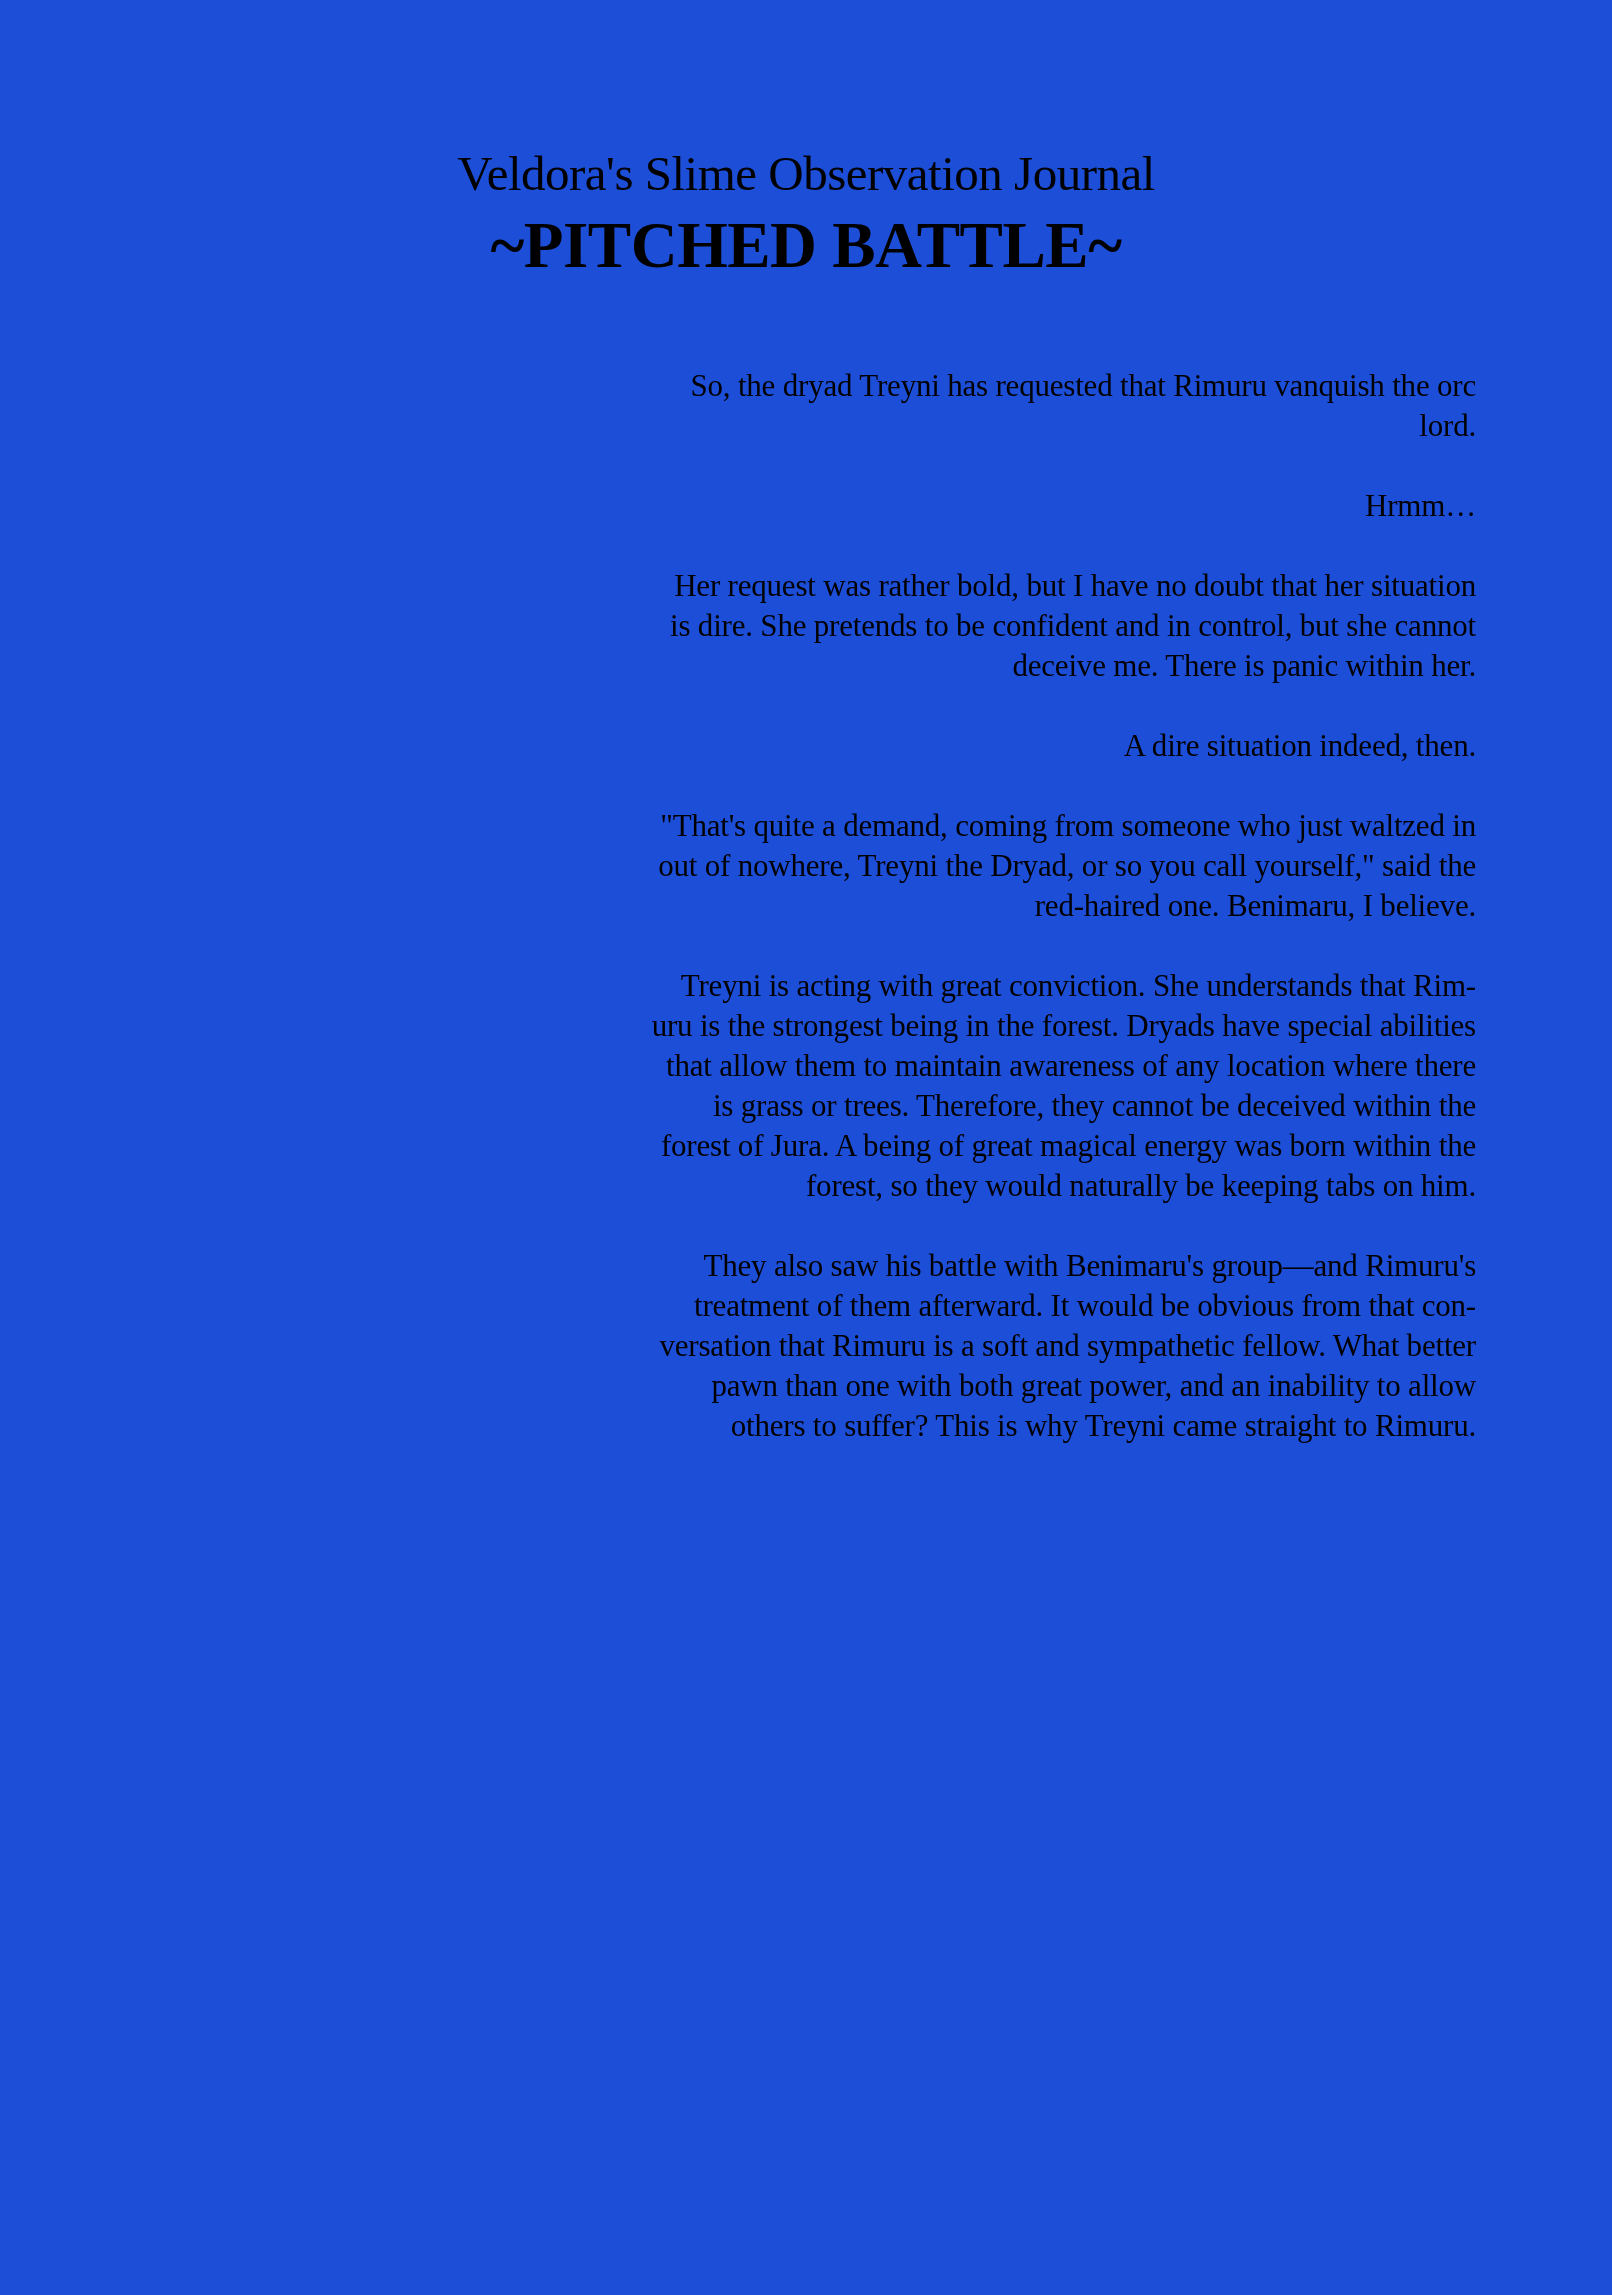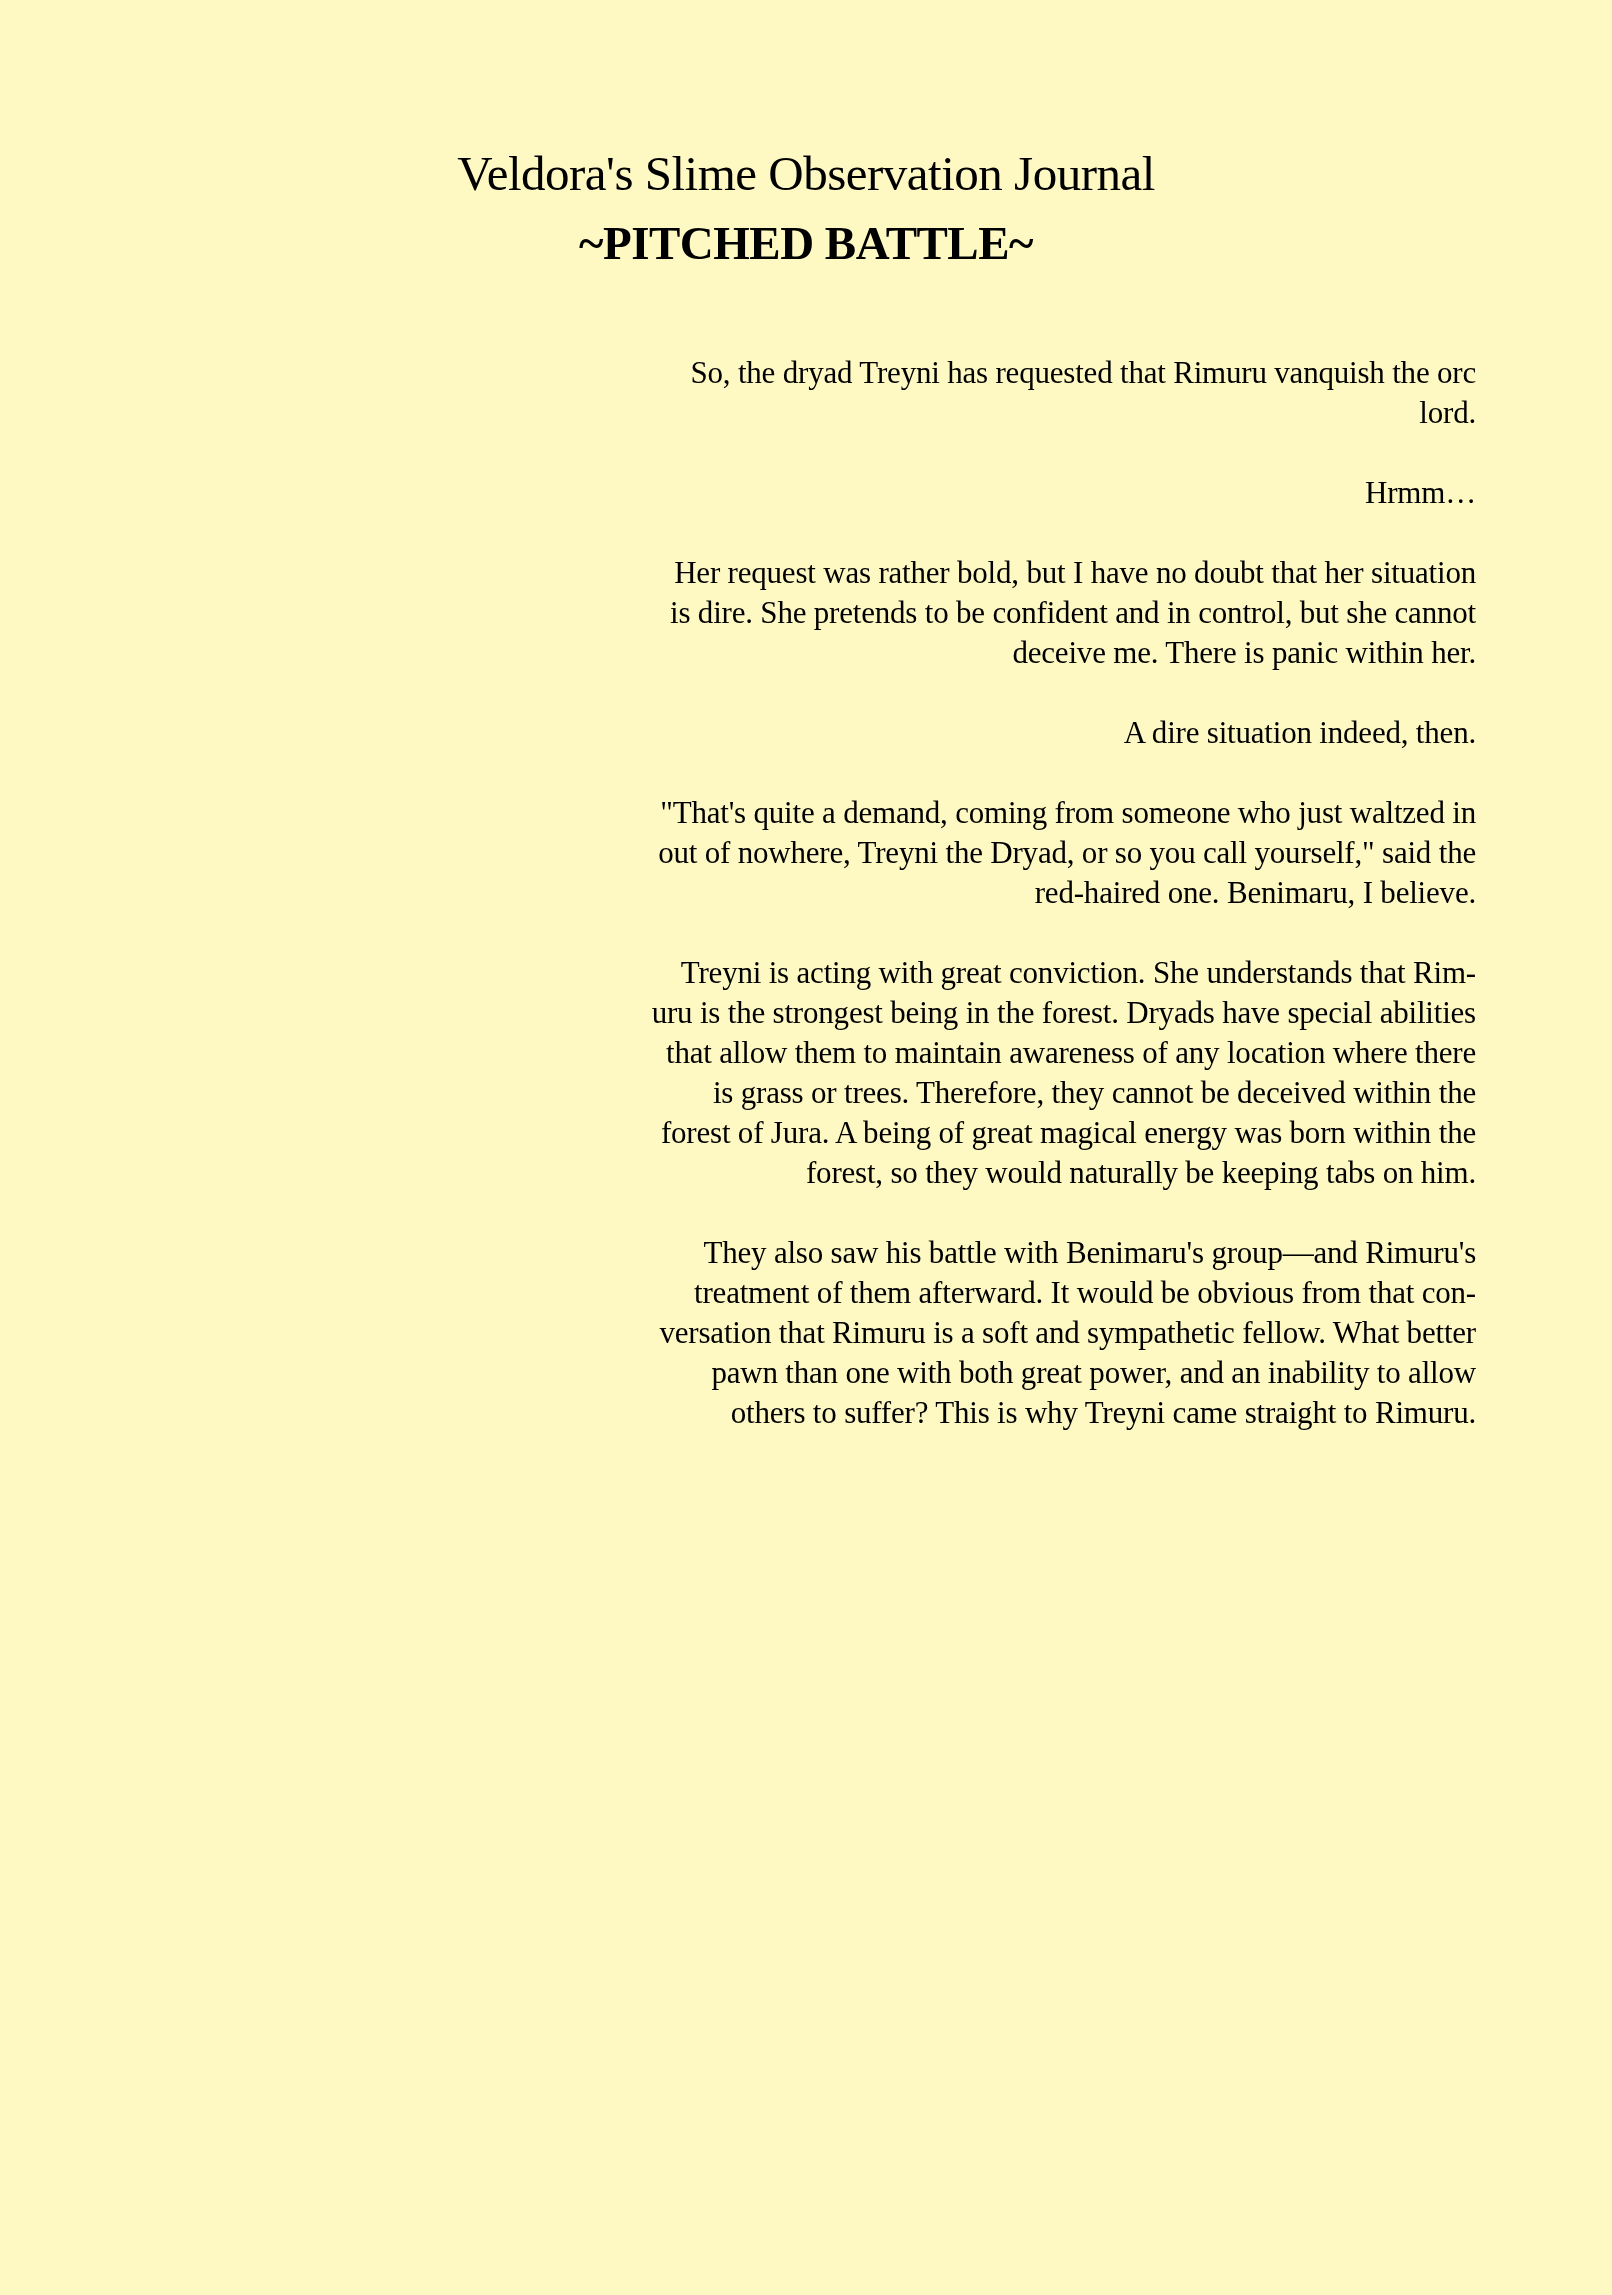--- a/index.html
+++ b/index.html
@@ -4,37 +4,37 @@
 <style>
   html, body {
     margin: 0;
     padding: 0;
     background: #ffffff;
   }
   .page {
     position: relative;
     width: 1612px;
     height: 2295px;
-    background: #fef9c3;
+    background: #1d4ed8;
     color: #000000;
     font-family: "Liberation Serif", "DejaVu Serif", serif;
     overflow: hidden;
   }
   .book-title {
     margin: 0;
     padding-top: 145px;
     font-size: 49px;
     line-height: 1.2;
     font-weight: 400;
     text-align: center;
     letter-spacing: -0.5px;
   }
   .chapter-title {
-    margin: 11px 0 0 0;
-    font-size: 47px;
+    margin: 2px 0 0 0;
+    font-size: 65px;
     line-height: 1.2;
     font-weight: 700;
     text-align: center;
     letter-spacing: -0.5px;
   }
   .section-heading {
     margin: 79px 0 0 0;
     font-size: 45px;
     line-height: 1.2;
     font-weight: 400;

